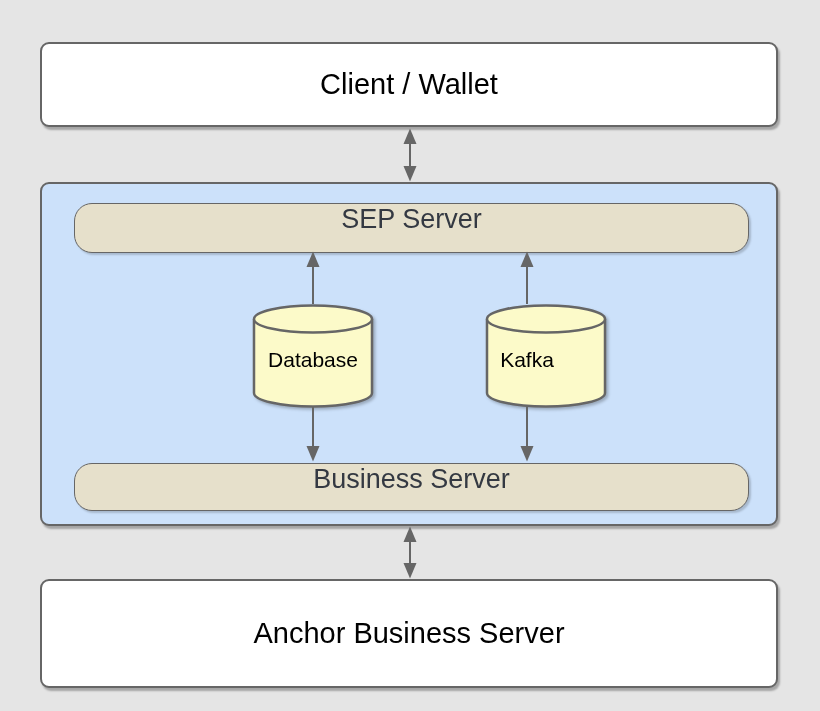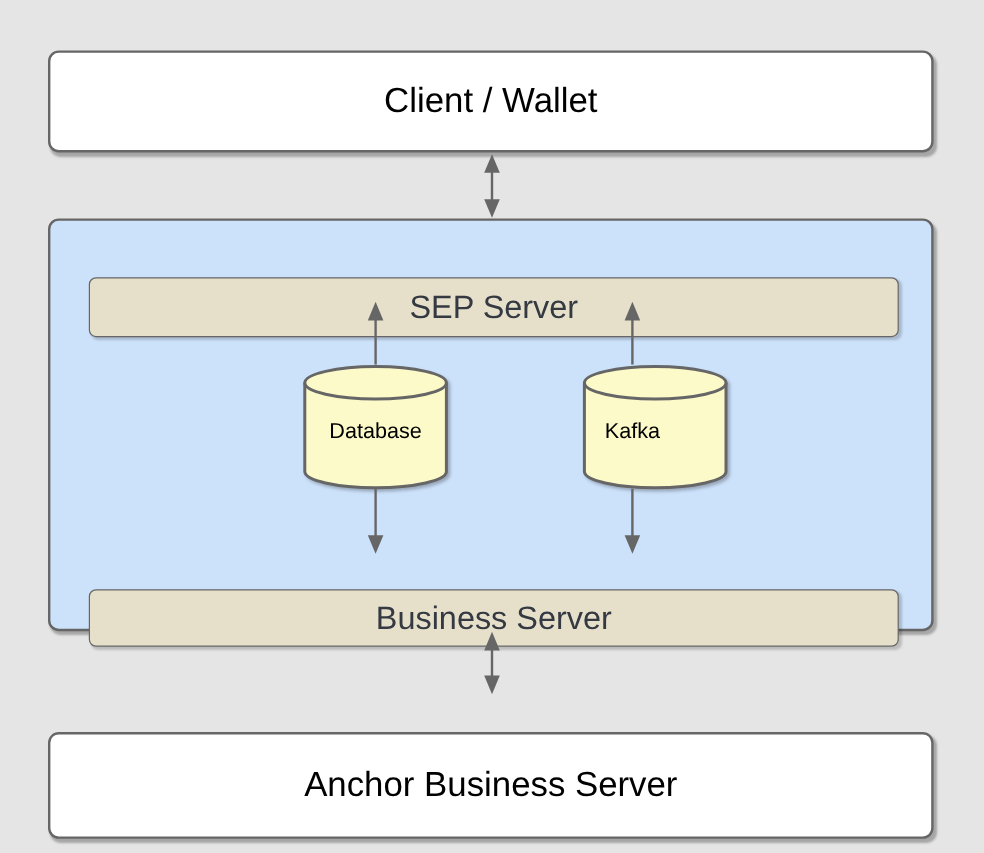--- a/index.html
+++ b/index.html
@@ -27,53 +27,51 @@
     border: 2.5px solid var(--stroke);
     border-radius: 9px;
     display: flex;
     align-items: center;
     justify-content: center;
     font-size: 29px;
     color: var(--label);
     box-shadow: 2px 3px 2px rgba(0,0,0,0.28);
   }
   .client-box { left: 40px; top: 42px; width: 738px; height: 85px; }
-  .anchor-box { left: 40px; top: 610px; width: 738px; height: 89px; }
+  .anchor-box { left: 40px; top: 579px; width: 738px; height: 109px; }
   .group-box {
     position: absolute;
     left: 40px; top: 182px; width: 738px; height: 344px;
     background: var(--group-fill);
     border: 2.5px solid var(--stroke);
     border-radius: 9px;
     box-shadow: 2px 3px 2px rgba(0,0,0,0.28);
   }
   .bar {
     position: absolute;
     background: var(--bar-fill);
     border: 1.5px solid var(--stroke);
-    border-radius: 6px;
+    border-radius: 18px;
     display: flex;
-    align-items: center;
     justify-content: center;
     font-size: 27px;
     color: var(--bar-label);
     box-shadow: 2px 2px 2px rgba(0,0,0,0.18);
-    margin-top: 28px;
   }
   .sep-bar { left: 32px; top: 19px; width: 675px; height: 50px; }
   .platform-bar { left: 32px; top: 279px; width: 675px; height: 48px; }
   .cylinder { position: absolute; width: 122px; height: 106px; }
   .cyl-db { left: 252px; top: 303px; }
   .cyl-kafka { left: 466px; top: 303px; padding-left: 19px; }
   .cylinder svg { display: block; filter: drop-shadow(2px 2.5px 1.5px rgba(0,0,0,0.25)); }
   .cyl-label {
     position: absolute; left: 0; top: 0; width: 100%; height: 100%;
     display: flex; align-items: center; justify-content: center;
     padding-top: 7px;
-    font-size: 18px;
+    font-size: 21px;
     color: var(--label);
   }
   .edge { position: absolute; }
   .edge svg { display: block; }
 </style>
 </head>
 <body>
 
 <div class="canvas">
 

